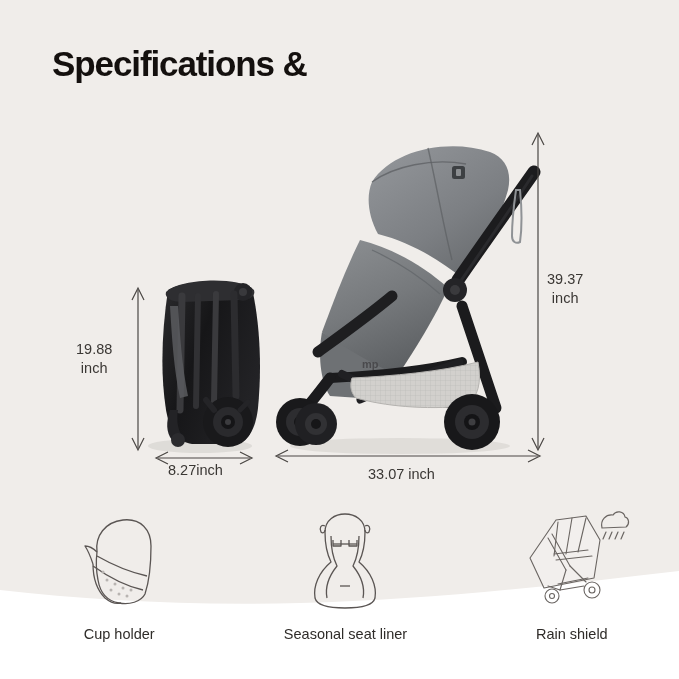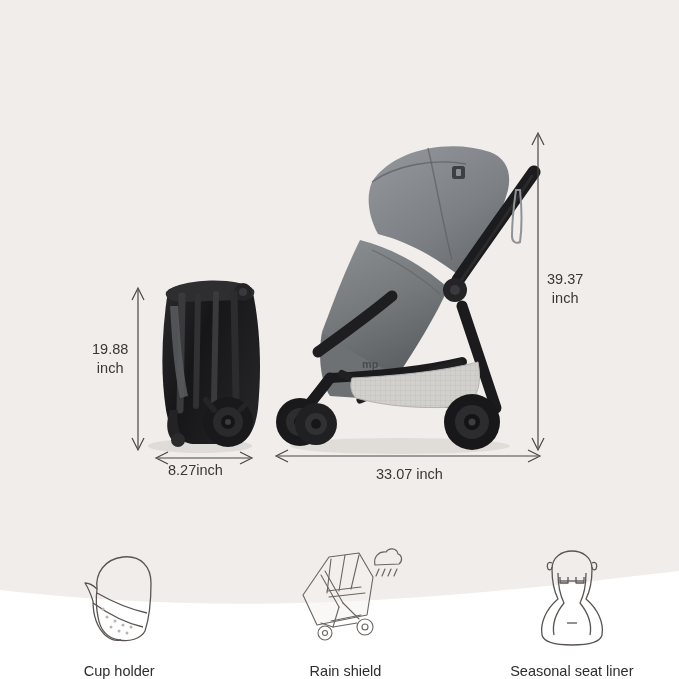--- a/index.html
+++ b/index.html
@@ -51,46 +51,46 @@
     color: #3a3734;
     white-space: pre-line;
     z-index: 6;
     text-align: center;
   }
   .dim-height-main {
     left: 547px;
     top: 270px;
   }
   .dim-height-folded {
-    left: 92px;
+    left: 76px;
     top: 340px;
   }
   .dim-width-folded {
     left: 168px;
     top: 461px;
   }
   .dim-length-main {
-    left: 376px;
+    left: 368px;
     top: 465px;
   }
   .accessories {
     position: absolute;
     left: 0;
     top: 500px;
     width: 679px;
     height: 179px;
     z-index: 5;
     display: flex;
   }
   .acc-cell {
     flex: 1 1 0;
     display: flex;
     flex-direction: column;
     align-items: center;
-    justify-content: flex-end;
+    justify-content: flex-start;
     padding-left: 12px;
   }
   .acc-art {
     height: 112px;
     display: flex;
     align-items: flex-end;
     justify-content: center;
   }
   .acc-label {
     margin-top: 14px;
@@ -105,20 +105,21 @@
 <body>
 
 <div id="page">
 
   <svg class="bg-beige" width="679" height="679" viewBox="0 0 679 679">
     <rect x="0" y="0" width="679" height="679" fill="#FFFFFF"></rect>
     <path d="M0,0 H679 V571 C560,585 430,600 300,603 C190,606 90,600 0,590 Z" fill="#F0EDEA"></path>
   </svg>
 
   <div class="title-block">
+    <div class="title-line">Specifications &amp;</div>
   </div>
 
   <svg class="spec-stage" viewBox="0 0 679 390">
     <defs>
       <linearGradient id="fabricGrad" x1="0" y1="0" x2="0.4" y2="1">
         <stop offset="0%" stop-color="#8D9093"></stop>
         <stop offset="55%" stop-color="#76797C"></stop>
         <stop offset="100%" stop-color="#5E6164"></stop>
       </linearGradient>
       <linearGradient id="canopyGrad" x1="0.1" y1="0" x2="0.8" y2="1">
@@ -295,20 +296,50 @@
             <circle cx="60" cy="90" r="1.5"></circle>
             <circle cx="36" cy="66" r="1.5"></circle>
           </g>
         </svg>
       </div>
       <div class="acc-label">Cup holder</div>
     </div>
 
     <div class="acc-cell">
       <div class="acc-art">
+        <svg width="104" height="106" viewBox="0 0 104 106">
+          <g fill="none" stroke="#5A5553" stroke-width="1.3" stroke-linejoin="round">
+
+            <path d="M32,26 C32,14 42,8 52,8 C62,8 72,14 72,26
+                     C72,38 70,48 66,56
+                     C78,66 84,80 82,92 C80,100 68,102 52,102
+                     C36,102 24,100 22,92 C20,80 26,66 38,56
+                     C34,48 32,38 32,26 Z"></path>
+
+            <path d="M38,30 C38,42 40,52 44,60
+                     C36,70 32,82 34,92"></path>
+            <path d="M66,30 C66,42 64,52 60,60
+                     C68,70 72,82 70,92"></path>
+
+            <path d="M32,20 C28,18 26,22 28,26 C30,28 32,26 32,24"></path>
+            <path d="M72,20 C76,18 78,22 76,26 C74,28 72,26 72,24"></path>
+
+            <path d="M40,34 L40,40 L48,40 L48,34"></path>
+            <path d="M56,34 L56,40 L64,40 L64,34"></path>
+            <path d="M40,38 L64,38"></path>
+
+            <path d="M47,80 L57,80"></path>
+          </g>
+        </svg>
+      </div>
+      <div class="acc-label">Seasonal seat liner</div>
+    </div>
+
+    <div class="acc-cell">
+      <div class="acc-art">
         <svg width="116" height="106" viewBox="0 0 116 106">
 
           <path d="M16,52 L42,14 L72,10 L86,34 L80,72 L30,82 Z" fill="#F4F2F0" fill-opacity="0.5" stroke="#6A6562" stroke-width="1.1" stroke-linejoin="round"></path>
           <g fill="none" stroke="#6A6562" stroke-width="1.1" stroke-linecap="round">
 
             <path d="M44,16 L40,50"></path>
             <path d="M58,12 L52,48"></path>
             <path d="M72,12 L64,46"></path>
 
             <path d="M38,28 L56,60"></path>
@@ -333,45 +364,15 @@
             <path d="M92,26 L89,33"></path>
             <path d="M98,26 L95,33"></path>
             <path d="M104,26 L101,33"></path>
             <path d="M110,26 L107,33"></path>
           </g>
         </svg>
       </div>
       <div class="acc-label">Rain shield</div>
     </div>
 
-    <div class="acc-cell">
-      <div class="acc-art">
-        <svg width="104" height="106" viewBox="0 0 104 106">
-          <g fill="none" stroke="#5A5553" stroke-width="1.3" stroke-linejoin="round">
-
-            <path d="M32,26 C32,14 42,8 52,8 C62,8 72,14 72,26
-                     C72,38 70,48 66,56
-                     C78,66 84,80 82,92 C80,100 68,102 52,102
-                     C36,102 24,100 22,92 C20,80 26,66 38,56
-                     C34,48 32,38 32,26 Z"></path>
-
-            <path d="M38,30 C38,42 40,52 44,60
-                     C36,70 32,82 34,92"></path>
-            <path d="M66,30 C66,42 64,52 60,60
-                     C68,70 72,82 70,92"></path>
-
-            <path d="M32,20 C28,18 26,22 28,26 C30,28 32,26 32,24"></path>
-            <path d="M72,20 C76,18 78,22 76,26 C74,28 72,26 72,24"></path>
-
-            <path d="M40,34 L40,40 L48,40 L48,34"></path>
-            <path d="M56,34 L56,40 L64,40 L64,34"></path>
-            <path d="M40,38 L64,38"></path>
-
-            <path d="M47,80 L57,80"></path>
-          </g>
-        </svg>
-      </div>
-      <div class="acc-label">Seasonal seat liner</div>
-    </div>
-
 
   </div>
 </div>
 
 </body></html>

